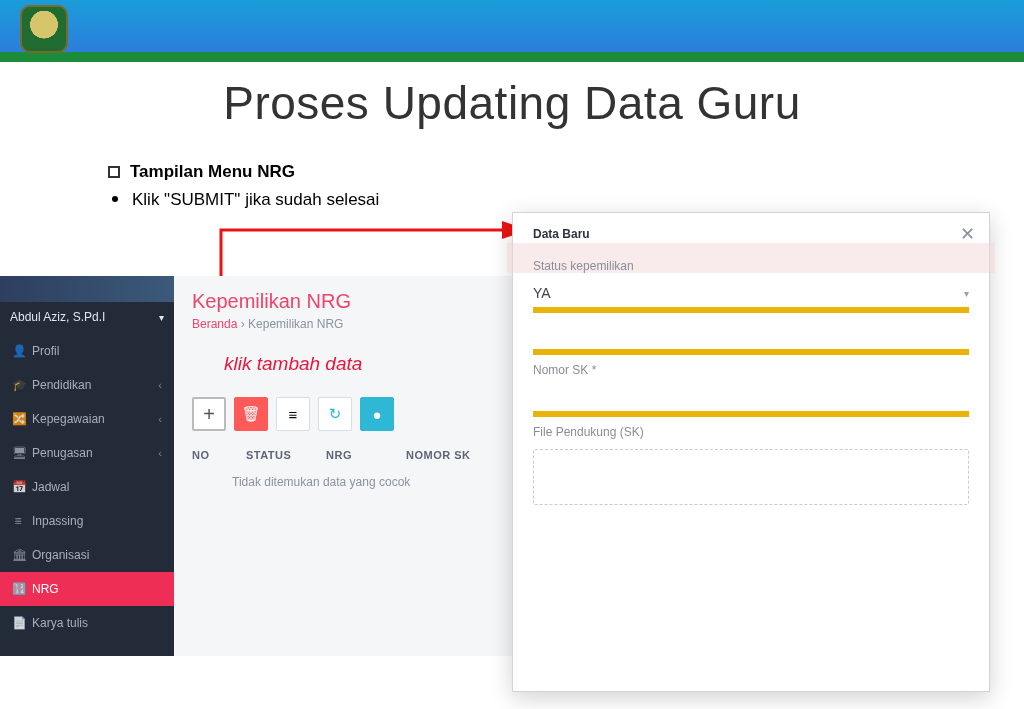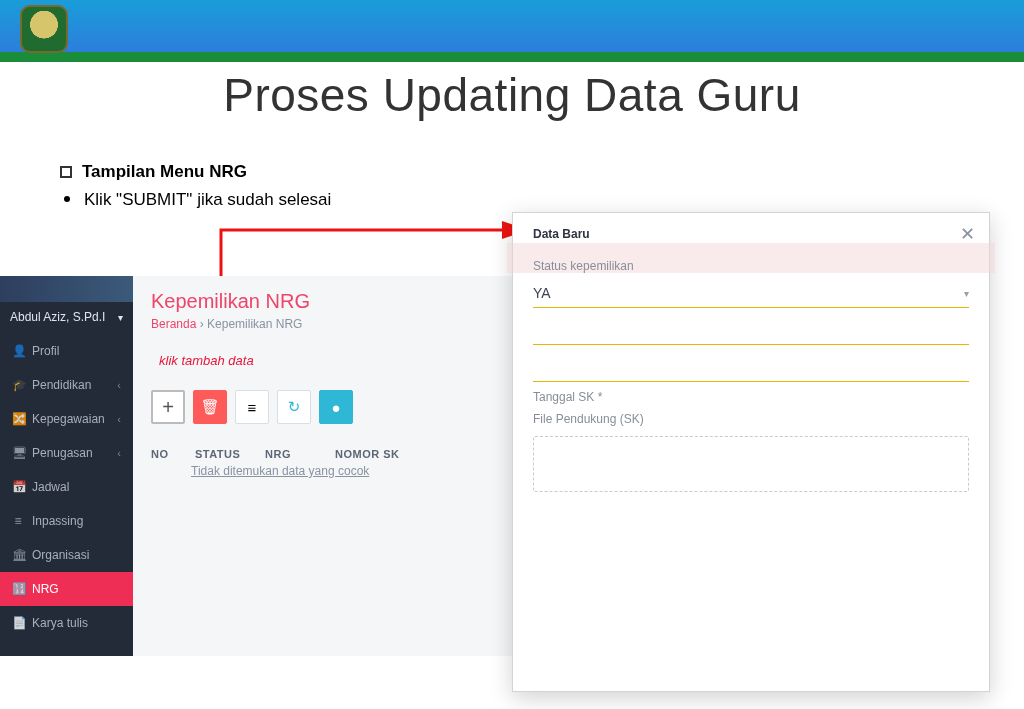--- a/index.html
+++ b/index.html
@@ -23,48 +23,48 @@
     width: 48px; height: 48px;
     border-radius: 10px;
     background: radial-gradient(circle at 50% 40%, #d7c56b 0 40%, #1f6b30 41% 100%);
     border: 2px solid #7a6a2a;
   }
   .slide-title {
     text-align: center;
     font-size: 46px;
     font-weight: 400;
     color: #333;
-    margin-top: 6px;
+    margin-top: 14px;
     letter-spacing: .5px;
     font-family: "Segoe UI Light", "Segoe UI", Arial, sans-serif;
   }
   .bullets {
     position: absolute;
     left: 60px;
     top: 162px;
     font-size: 17px;
     color: #000;
   }
   .bullets .hl { font-weight: 700; }
-  .bullets .row { margin-bottom: 8px; }
+  .bullets .row { margin-bottom: 8px; margin-left: 48px; }
   .bullets .sq { display: inline-block; width: 12px; height: 12px; border: 2px solid #333; margin-right: 10px; vertical-align: -1px; }
   .bullets .dot { display: inline-block; width: 6px; height: 6px; background: #000; border-radius: 50%; margin: 0 14px 0 4px; vertical-align: 3px; }
 
   
   .app {
     position: absolute;
     left: 0;
     top: 276px;
     width: 520px;
     height: 380px;
     display: flex;
     font-size: 12px;
   }
   .sidebar {
-    width: 133px;
+    width: 174px;
     background: #242b38;
     color: #a8afbb;
     display: flex;
     flex-direction: column;
   }
   .sidebar .banner {
     height: 26px;
     background: linear-gradient(90deg,#2e3e5e,#3b5a7a);
   }
   .sidebar .user {
@@ -99,57 +99,56 @@
     color: #ef4469;
     font-weight: 500;
     font-size: 20px;
     margin-bottom: 4px;
   }
   .crumb { color: #8a93a2; font-size: 12px; }
   .crumb a { color: #ef4469; text-decoration: none; }
   .anno {
     color: #e9163b;
     font-style: italic;
-    font-size: 13px;
+    font-size: 19px;
     margin-top: 22px;
-    margin-left: 8px;
+    margin-left: 32px;
   }
   .toolbar {
     margin-top: 22px;
     display: flex;
     gap: 8px;
   }
   .tbtn {
     width: 34px; height: 34px;
     border: 1px solid #d9dde4;
     background: #fff;
     display: flex; align-items: center; justify-content: center;
     font-size: 15px;
     border-radius: 2px;
     cursor: pointer;
   }
   .tbtn.add { color: #555; font-weight: 300; font-size: 20px; border: 2px solid #bbb; }
   .tbtn.red { background: #ff5a5a; color: #fff; border-color: #ff5a5a; }
   .tbtn.blue { background: #2fb8d6; color: #fff; border-color: #2fb8d6; }
   .thead {
-    margin-top: 24px;
+    margin-top: 18px;
     display: grid;
     grid-template-columns: 44px 70px 70px 80px;
-    gap: 0;
+    gap: 10px;
     color: #5d6676;
     font-size: 11px;
     font-weight: 600;
     letter-spacing: .5px;
   }
   .empty {
     color: #8a93a2;
     font-size: 12px;
-    margin-top: 4px;
+    margin-top: 14px;
     padding-left: 40px;
-    text-decoration: underline;
   }
 
   
   .arrow-svg { position: absolute; left: 196px; top: 210px; width: 340px; height: 190px; pointer-events: none; }
 
   
   .modal {
     position: absolute;
     left: 512px;
     top: 212px;
@@ -162,21 +161,21 @@
     color: #5d6676;
   }
   .modal .strip { position: absolute; top: 30px; left: -6px; right: -6px; height: 30px; background: #f4d6d8; opacity: .5; z-index: 0; }
   .modal-inner { position: relative; z-index: 1; padding: 14px 20px 0; background: transparent; }
   .modal h3 { color: #2e3440; font-size: 12px; font-weight: 700; margin-bottom: 18px; }
   .close-x { position: absolute; right: 14px; top: 10px; color: #8a93a2; font-size: 18px; cursor: pointer; z-index: 2; }
   .fgroup { margin-top: 8px; }
   .flabel { font-size: 12px; color: #888e99; margin-bottom: 6px; display: block; }
   .fval {
     border: none;
-    border-bottom: 1px solid #eab308;
+    border-bottom: 6px solid #eab308;
     padding: 6px 0;
     font-size: 14px;
     color: #3b4150;
     display: flex;
     justify-content: space-between;
     align-items: center;
   }
   .fval .dd { color: #9aa0ac; font-size: 10px; }
   .fbox {
     margin-top: 10px;
@@ -313,25 +312,25 @@
         <span>YA</span>
         <span class="dd">▾</span>
       </div>
     </div>
 
     <div class="fgroup">
       <div class="fval">&nbsp;</div>
     </div>
 
     <div class="fgroup">
+      <span class="flabel">Nomor SK *</span>
       <div class="fval">&nbsp;</div>
     </div>
 
     <div class="fgroup">
-      <span class="flabel">Tanggal SK *</span>
     </div>
 
     <div class="fgroup">
       <span class="flabel">File Pendukung (SK)</span>
       <div class="fbox"></div>
     </div>
   </div>
 </div>
 
 </body></html>

